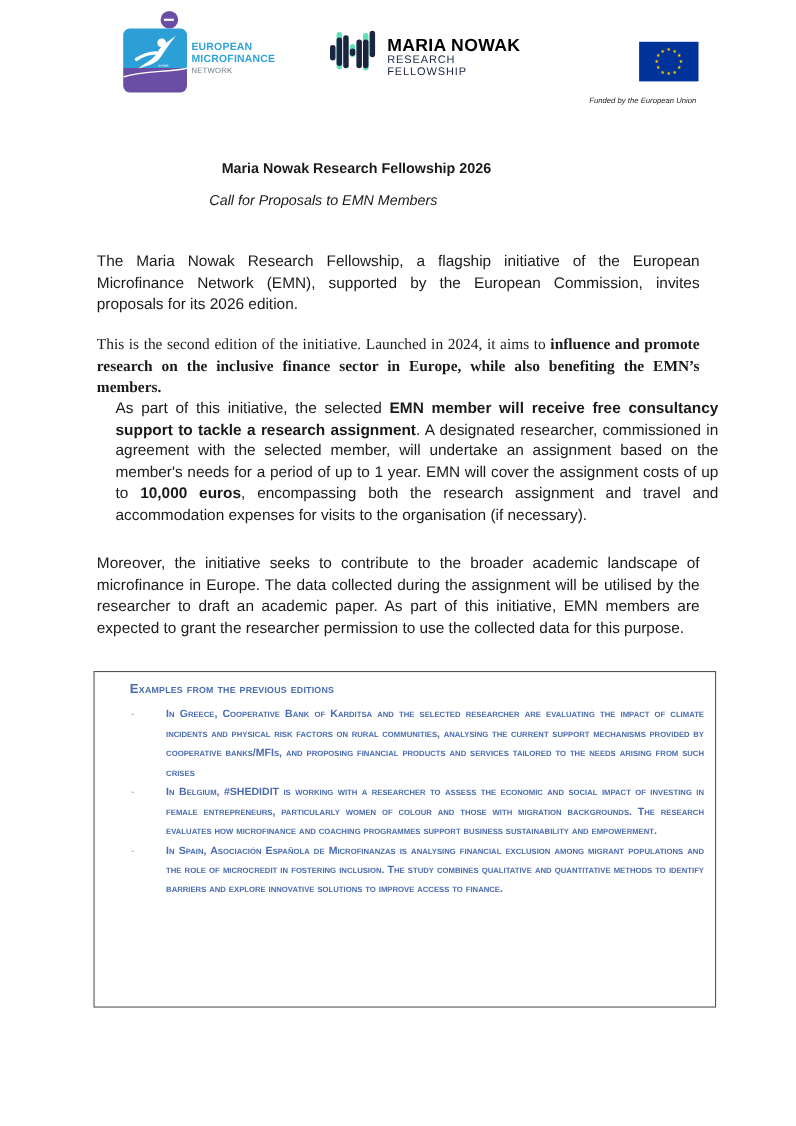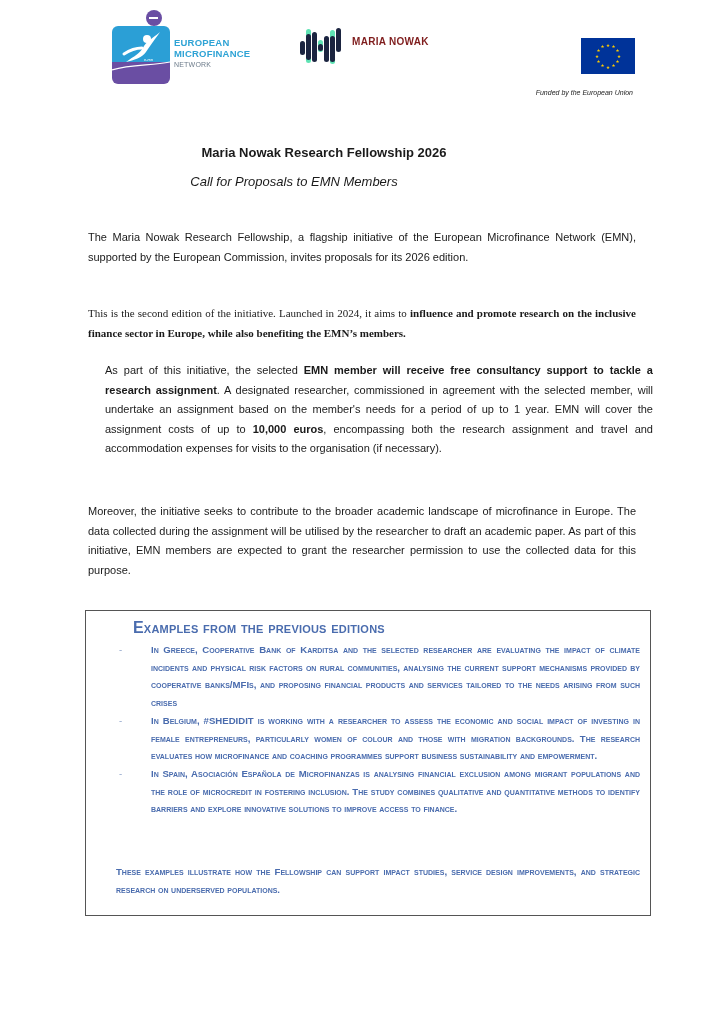--- a/index.html
+++ b/index.html
@@ -10,36 +10,36 @@
   .emn-logo { left:89px; top:10px; width:140px; height:76px;margin-left:23px; }
   .emn-sq { position:absolute; left:0; top:16px; width:58px; height:58px; border-radius:6px;
             background:linear-gradient(180deg,#2b9fd6 0%, #2b9fd6 62%, #6a4ea3 62%, #6a4ea3 100%); overflow:hidden; }
   .emn-dot { position:absolute; left:34px; top:0; width:16px; height:16px; border-radius:50%; background:#6a4ea3; }
   .emn-dot:after { content:""; position:absolute; left:3px; top:7px; width:9px; height:2px; background:#fff; }
   .emn-text { position:absolute; left:62px; top:27px; font-size:9.5px; line-height:11px; color:#2ea3d5; font-weight:bold; letter-spacing:0.2px; }
   .emn-text .net { font-size:7px; color:#6c7b8a; font-weight:normal; }
   .mn-logo { left:298px; top:26px; width:190px; height:40px; }
   .mn-bars { position:absolute; left:0; top:0; width:50px; height:40px; }
   .mn-bar { position:absolute; bottom:auto; width:5px; border-radius:3px; }
-  .mn-title { position:absolute; left:54px; top:9px; font-size:10px; font-weight:bold; color:#7f1d1d; letter-spacing:0.3px; line-height:13px; }
+  .mn-title { position:absolute; left:54px; top:9px; font-size:16px; font-weight:bold; color:#000000; letter-spacing:0.3px; line-height:13px; }
   .mn-sub { position:absolute; left:54px; top:23px; font-size:10px; color:#1b2440; letter-spacing:0.8px; line-height:11px; }
   .eu-flag { left:581px; top:38px; width:54px; height:36px; background:#003399; }
   .funded { left:480px; top:89px; width:153px; text-align:right; font-size:7px; font-style:italic; color:#222; }
 
   .title { left:0; width:648px; top:145px; text-align:center; font-size:13px; font-weight:bold; }
   .subtitle { left:0; width:588px; top:174px; text-align:center; font-size:13px; font-style:italic; }
 
-  .para { left:88px; width:548px; font-size:11px; line-height:19.5px; text-align:justify; }
+  .para { left:88px; width:548px; font-size:14px; line-height:19.5px; text-align:justify; }
   .p1 { top:228px; }
   .p2 { top:304px;font-family:Liberation Serif, serif; }
   .p3 { top:361px;margin-left:17px; }
   .p4 { top:502px; }
 
   .box { left:85px; top:610px; width:566px; height:306px; border:1.3px solid #555; box-sizing:border-box; }
-  .box-head { position:absolute; left:19px; top:8px; font-size:16px; font-weight:bold; color:#4a6cae; font-variant:small-caps; letter-spacing:0.2px;padding-left:28px; }
+  .box-head { position:absolute; left:4px; top:8px; font-size:12px; font-weight:bold; color:#4a6cae; font-variant:small-caps; letter-spacing:0.2px;padding-left:28px; }
   .box ul { list-style:none; margin:0; padding:0; position:absolute; left:0; top:30px; width:100%; }
   .box li { position:relative; padding-left:65px; padding-right:10px; font-size:9.6px; line-height:17.7px; color:#4a6cae;
             font-weight:bold; font-variant:small-caps; text-align:justify; }
   .box li .dash { position:absolute; left:33px; top:0; color:#8aa0c8; font-weight:normal; }
   .box-foot { position:absolute; left:30px; right:10px; top:252px; font-size:9.6px; line-height:17.7px; color:#4a6cae;
               font-weight:bold; font-variant:small-caps; text-align:justify; }
 </style>
 </head>
 <body>
 
@@ -68,20 +68,21 @@
     <div class="mn-bar" style="left:8px;top:8px;height:26px;background:#1b2440;"></div>
     <div class="mn-bar" style="left:14px;top:6px;height:30px;background:#1b2440;"></div>
     <div class="mn-bar" style="left:20px;top:14px;height:12px;background:#5fe3b4;"></div>
     <div class="mn-bar" style="left:20px;top:18px;height:7px;background:#1b2440;"></div>
     <div class="mn-bar" style="left:26px;top:10px;height:26px;background:#1b2440;"></div>
     <div class="mn-bar" style="left:32px;top:4px;height:34px;background:#5fe3b4;"></div>
     <div class="mn-bar" style="left:32px;top:10px;height:26px;background:#1b2440;"></div>
     <div class="mn-bar" style="left:38px;top:2px;height:24px;background:#1b2440;"></div>
   </div>
   <div class="mn-title">MARIA NOWAK</div>
+  <div class="mn-sub">RESEARCH FELLOWSHIP</div>
 </div>
 
 <div class="abs eu-flag">
   <svg width="54" height="36" viewBox="0 0 54 36">
     <g fill="#ffcc00" font-size="4.5" font-family="DejaVu Sans, sans-serif" text-anchor="middle">
       <text x="27" y="8.5">★</text>
       <text x="32.5" y="10">★</text>
       <text x="36.5" y="14">★</text>
       <text x="38" y="19.5">★</text>
       <text x="36.5" y="25">★</text>
@@ -121,14 +122,13 @@
     </li>
     <li>
       <span class="dash">-</span>
       <span>In Belgium, #SHEDIDIT is working with a researcher to assess the economic and social impact of investing in female entrepreneurs, particularly women of colour and those with migration backgrounds. The research evaluates how microfinance and coaching programmes support business sustainability and empowerment.</span>
     </li>
     <li>
       <span class="dash">-</span>
       <span>In Spain, Asociación Española de Microfinanzas is analysing financial exclusion among migrant populations and the role of microcredit in fostering inclusion. The study combines qualitative and quantitative methods to identify barriers and explore innovative solutions to improve access to finance.</span>
     </li>
   </ul>
-  <div class="box-foot">These examples illustrate how the Fellowship can support impact studies, service design improvements, and strategic research on underserved populations.</div>
 </div>
 
 </body></html>

